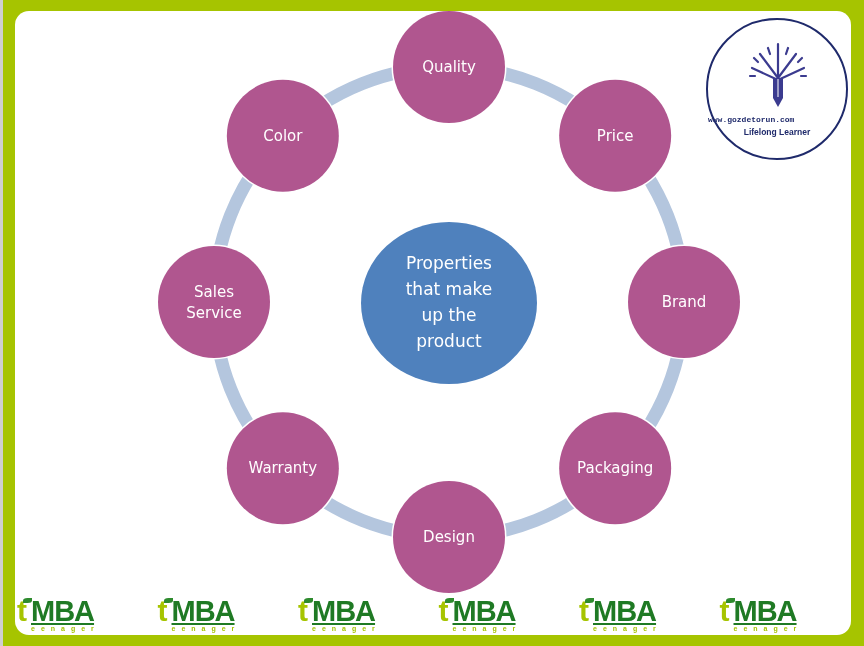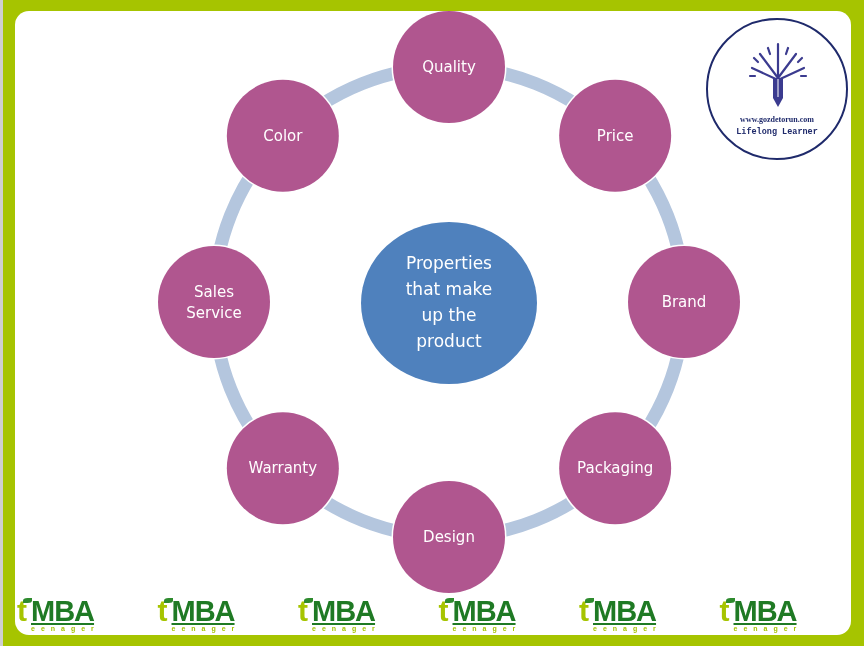--- a/index.html
+++ b/index.html
@@ -4,22 +4,22 @@
   <style>
     html, body { margin:0; padding:0; }
     body { width:864px; height:646px; overflow:hidden; background:#cfcfcf; position:relative; font-family:"DejaVu Sans", sans-serif; }
     .frame { position:absolute; left:3px; top:0; width:861px; height:646px; background:#a6c400; }
     .canvas { position:absolute; left:15px; top:11px; width:836px; height:624px; background:#ffffff; border-radius:14px; overflow:hidden; }
     svg.diagram { position:absolute; left:0; top:0; }
     .node-label { font-family:"DejaVu Sans", sans-serif; fill:#ffffff; font-size:15px; text-anchor:middle; }
     .center-label { font-family:"DejaVu Sans", sans-serif; fill:#ffffff; font-size:17px; text-anchor:middle; }
     .badge { position:absolute; left:706px; top:18px; width:142px; height:142px; border-radius:50%; border:2px solid #1f2a6b; background:#fff; box-sizing:border-box; }
     .badge svg { position:absolute; left:38px; top:18px; }
-    .badge .url { position:absolute; left:0; width:100%; top:95px; text-align:center; font-size:8px; font-weight:bold; color:#1f2a6b; font-family:Liberation Serif, serif; }
-    .badge .tag { position:absolute; left:0; width:100%; top:107px; text-align:center; font-size:8.5px; font-weight:bold; color:#1f2a6b; font-family:Liberation Mono, monospace; }
+    .badge .url { position:absolute; left:0; width:100%; top:95px; font-size:8px; font-weight:bold; color:#1f2a6b; font-family:Liberation Mono, monospace; }
+    .badge .tag { position:absolute; left:0; width:100%; top:107px; text-align:center; font-size:8.5px; font-weight:bold; color:#1f2a6b; font-family:Liberation Sans, sans-serif; }
     .logos { position:absolute; left:15px; top:596px; width:836px; height:40px; }
     .logo { position:absolute; top:0; width:115px; height:40px; }
     .logo .t { position:absolute; left:0; top:-2px; font-size:30px; font-weight:bold; color:#a6c400; font-family:"Liberation Sans", sans-serif; }
     .logo .leaf { position:absolute; left:6px; top:2px; width:9px; height:5px; background:#2e8b2e; border-radius:50% 0 50% 0; }
     .logo .mba { position:absolute; left:14px; top:-1px; font-size:29px; font-weight:bold; color:#1f7a24; letter-spacing:-1px; font-family:"Liberation Sans", sans-serif;text-decoration:underline; }
     .logo .sub { position:absolute; left:14px; top:29px; font-size:7px; color:#a6c400; letter-spacing:6px; font-weight:bold; font-family:"Liberation Sans", sans-serif; }
   </style>
 </head>
 <body>
 

